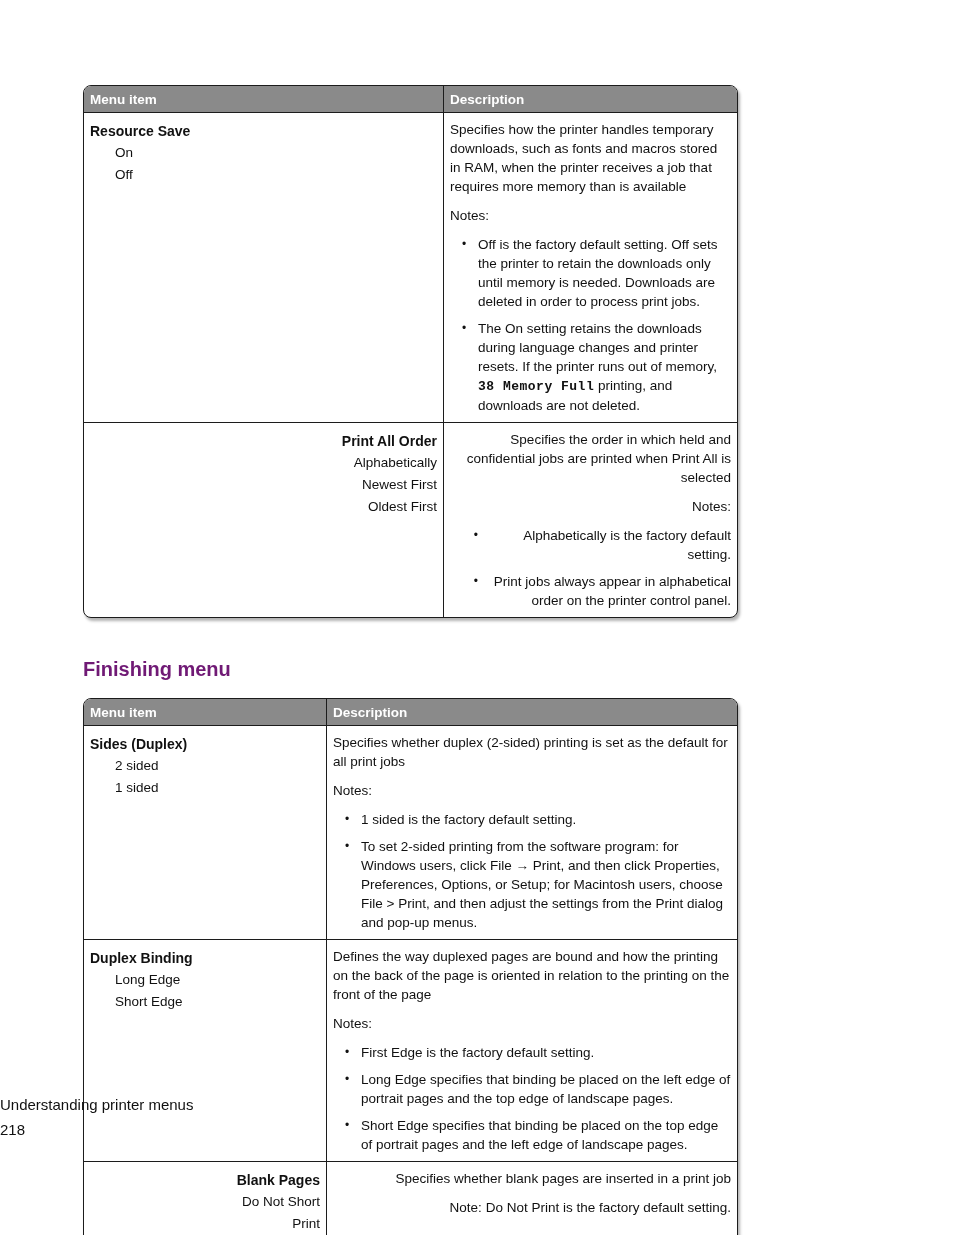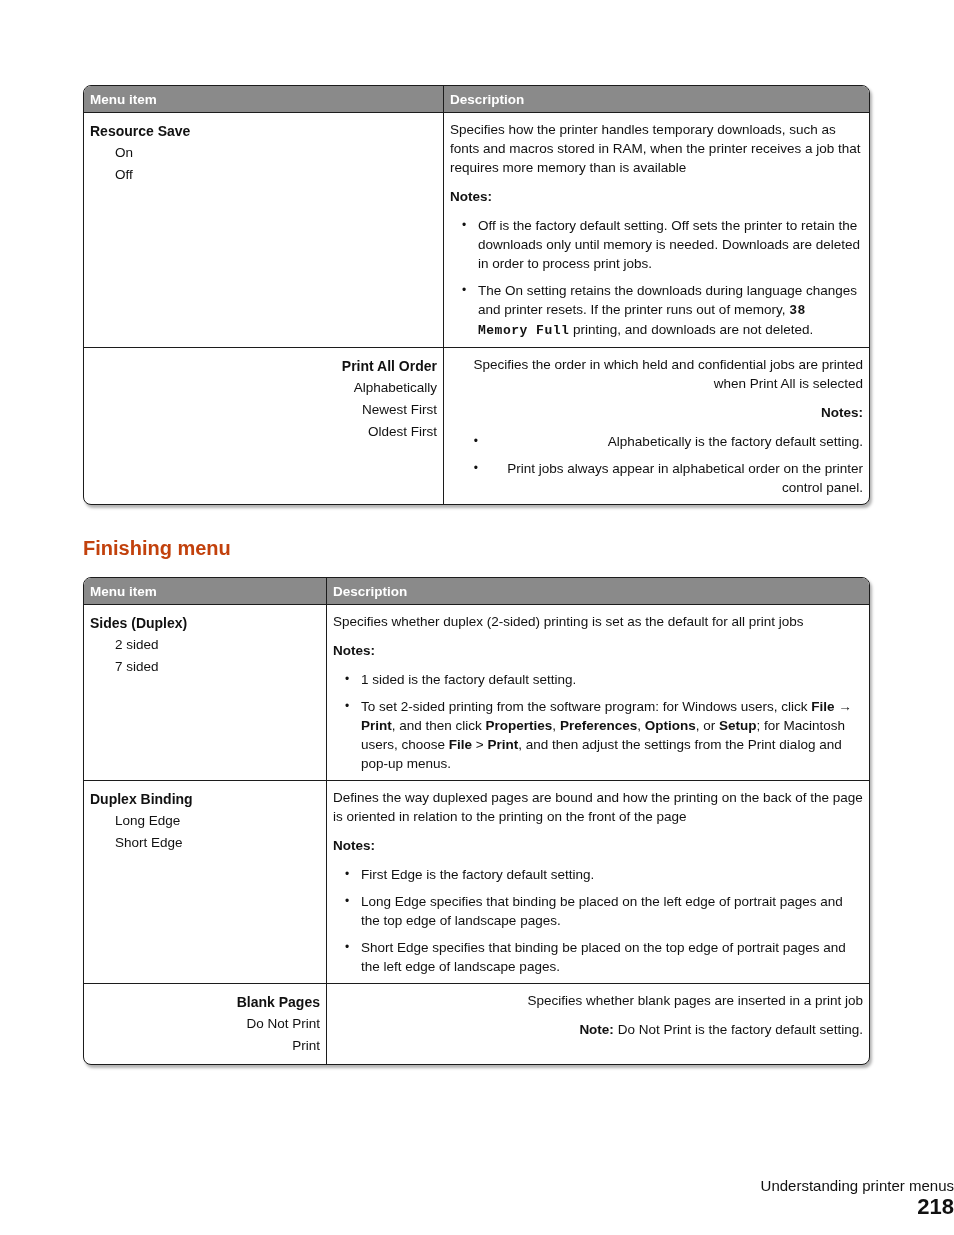--- a/index.html
+++ b/index.html
@@ -10,21 +10,21 @@
     color: #111111;
     position: relative;
     overflow: hidden;
   }
   .content {
     position: absolute;
     left: 83px; top: 85px;
     width: 787px;
   }
   table.menu-table {
-    width: 787px;
+    width: 655px;
     border-collapse: separate;
     border-spacing: 0;
     border: 1px solid #1c1c1c;
     border-radius: 8px;
     box-shadow: 2px 3px 3px rgba(0,0,0,0.30);
     background: #ffffff;
   }
   table.menu-table th {
     background: #8a8a8a;
     color: #ffffff;
@@ -50,43 +50,43 @@
 
   .menu-name { font-weight: bold; font-size: 14px; line-height: 22px; }
   .menu-option { padding-left: 25px; line-height: 22px; }
 
   .desc-para { margin-bottom: 10px; }
   .desc-bullet { display: flex; margin-bottom: 8px; padding-left: 12px; }
   .desc-bullet .dot { flex: 0 0 16px; font-size: 12px; }
   .desc-bullet .bullet-text { flex: 1 1 auto; }
   .col-desc > :last-child { margin-bottom: 0; }
 
-  .b { font-weight: bold; }
+  .b { font-weight: normal; }
   .mono {
     font-family: "Liberation Mono", "DejaVu Sans Mono", monospace;
     font-weight: bold;
     font-size: 13px;
     letter-spacing: 0.5px;
   }
 
   h2.section-heading {
     font-size: 20px;
     font-weight: bold;
-    color: #c2410c;
-    margin: 32px 0 17px 0;
+    color: #701a75;
+    margin: 40px 0 17px 0;
   }
 
   .footer {
     position: absolute;
     left: 0; right: 0;
-    top: 1177px;
-    text-align: right;
+    top: 1096px;
+    text-align: left;
   }
   .footer-section { font-size: 15px; color: #111111; }
-  .footer-page { font-size: 22px; font-weight: bold; margin-top: 0; }
+  .footer-page { font-size: 15px; font-weight: normal; margin-top: 8px; }
 </style>
 </head>
 <body>
 
 <div class="content">
   <table class="menu-table" id="table-0">
       <colgroup>
         <col style="width: 360px;">
         <col>
       </colgroup>
@@ -150,21 +150,21 @@
         <tr>
           <th class="col-menu">Menu item</th>
           <th class="col-desc">Description</th>
         </tr>
       </thead>
       <tbody>
         <tr>
           <td class="col-menu">
             <div class="menu-name">Sides (Duplex)</div>
             <div class="menu-option">2 sided</div>
-            <div class="menu-option">7 sided</div>
+            <div class="menu-option">1 sided</div>
           </td>
           <td class="col-desc">
             <div class="desc-para"><span>Specifies whether duplex (2-sided) printing is set as the default for all print jobs</span></div>
             <div class="desc-para"><span class="b">Notes:</span></div>
             <div class="desc-bullet">
               <span class="dot">•</span>
               <span class="bullet-text"><span>1 sided is the factory default setting.</span></span>
             </div>
             <div class="desc-bullet">
               <span class="dot">•</span>
@@ -191,21 +191,21 @@
             </div>
             <div class="desc-bullet">
               <span class="dot">•</span>
               <span class="bullet-text"><span>Short Edge specifies that binding be placed on the top edge of portrait pages and the left edge of landscape pages.</span></span>
             </div>
           </td>
         </tr>
         <tr>
           <td class="col-menu">
             <div class="menu-name">Blank Pages</div>
-            <div class="menu-option">Do Not Print</div>
+            <div class="menu-option">Do Not Short</div>
             <div class="menu-option">Print</div>
           </td>
           <td class="col-desc">
             <div class="desc-para"><span>Specifies whether blank pages are inserted in a print job</span></div>
             <div class="desc-para"><span class="b">Note:</span><span> Do Not Print is the factory default setting.</span></div>
           </td>
         </tr>
       </tbody>
     </table>
 </div>

